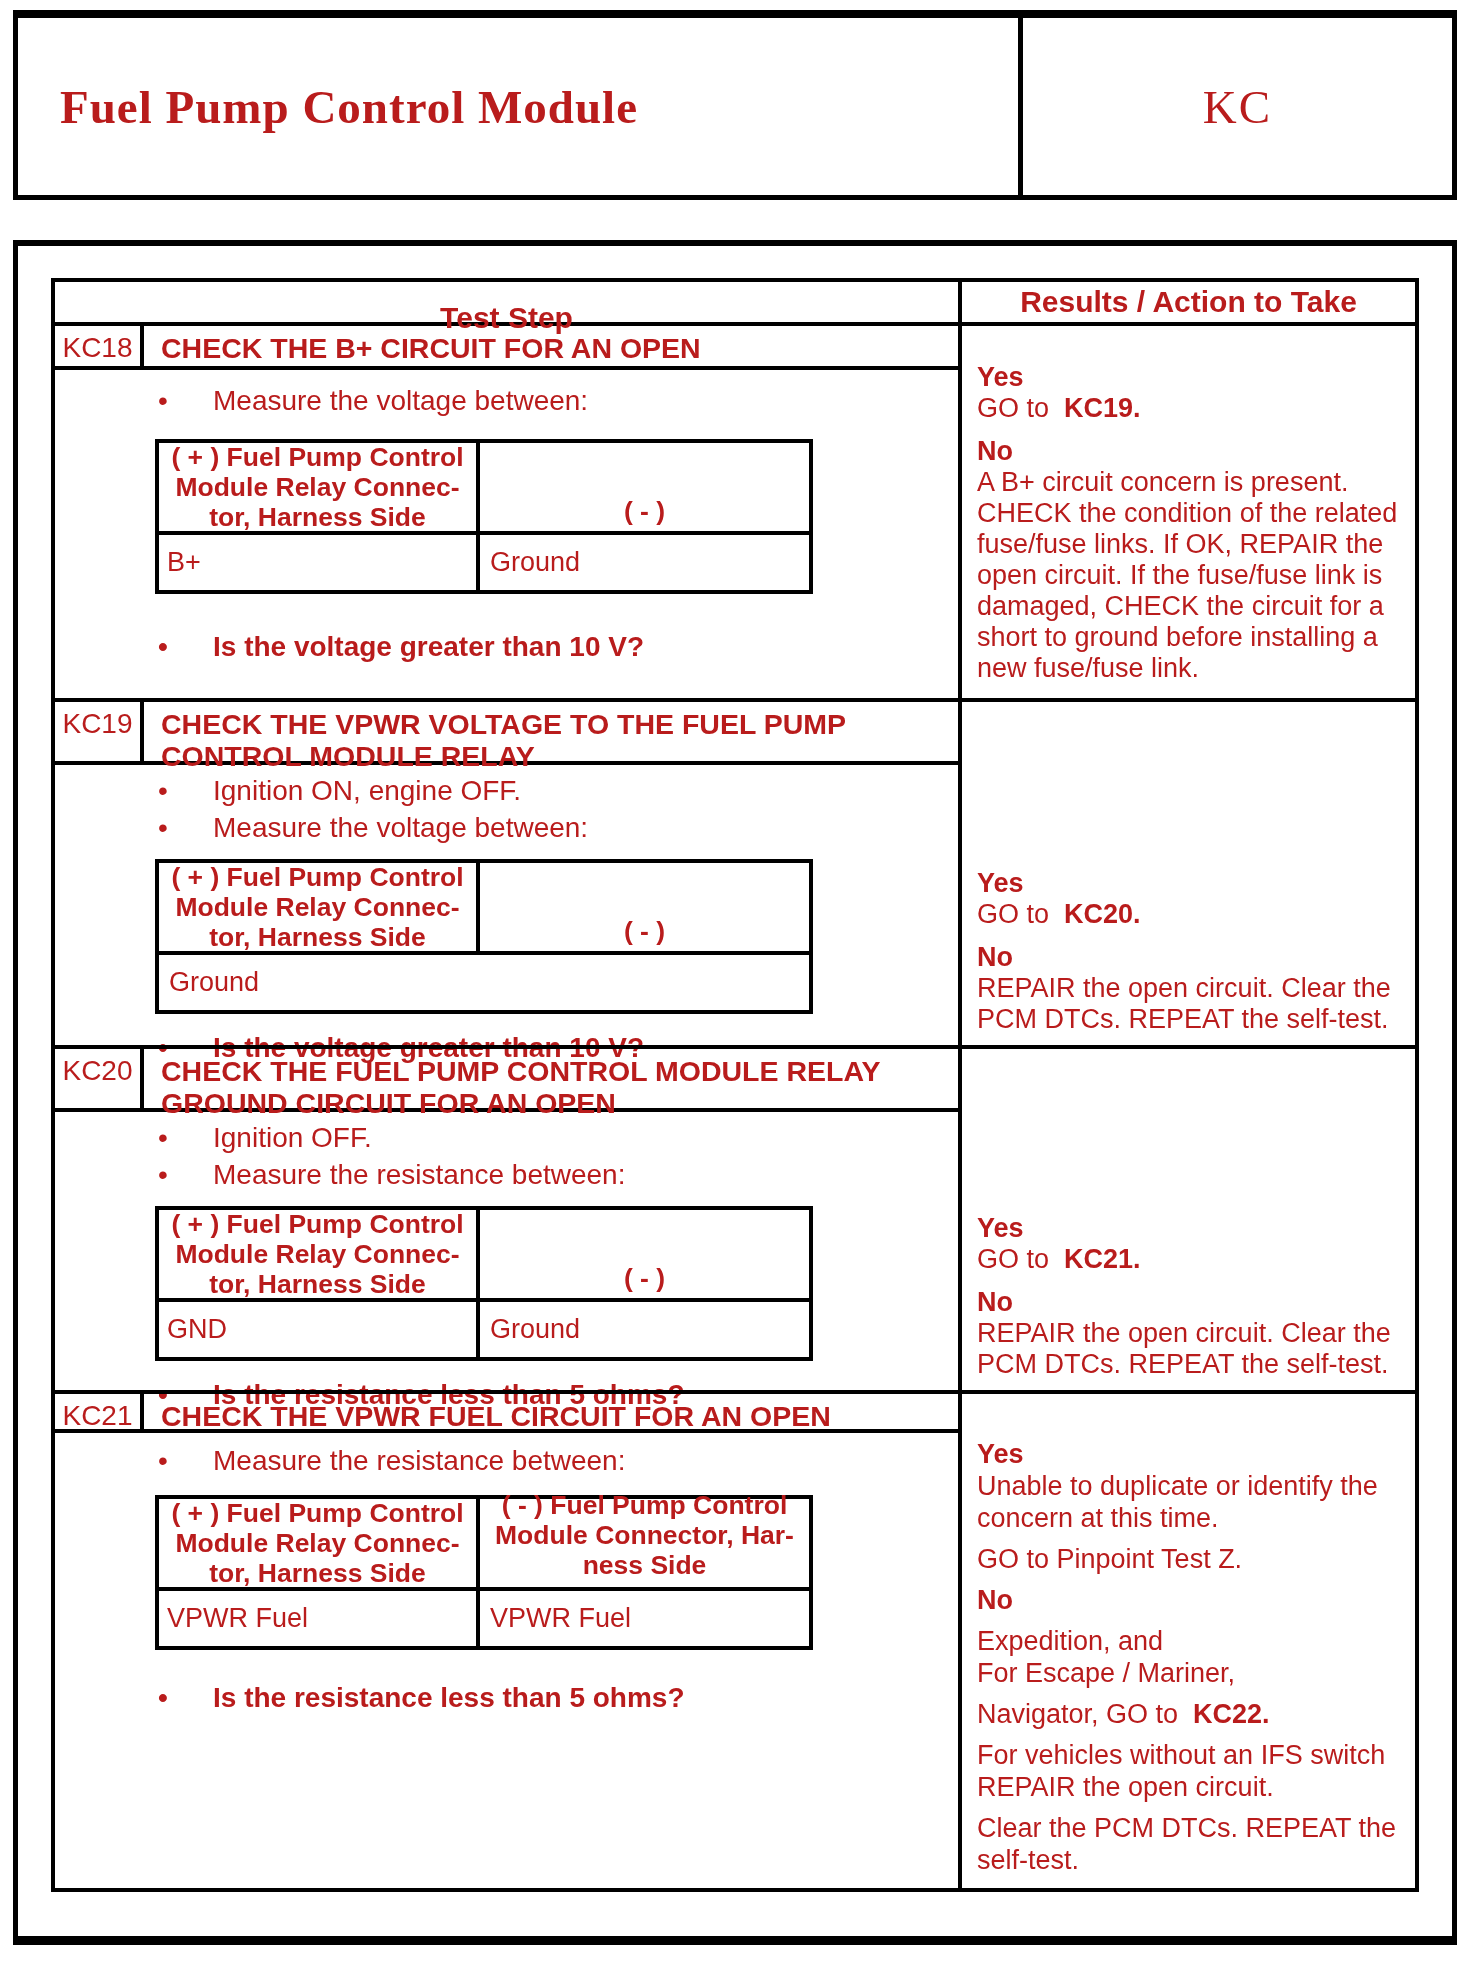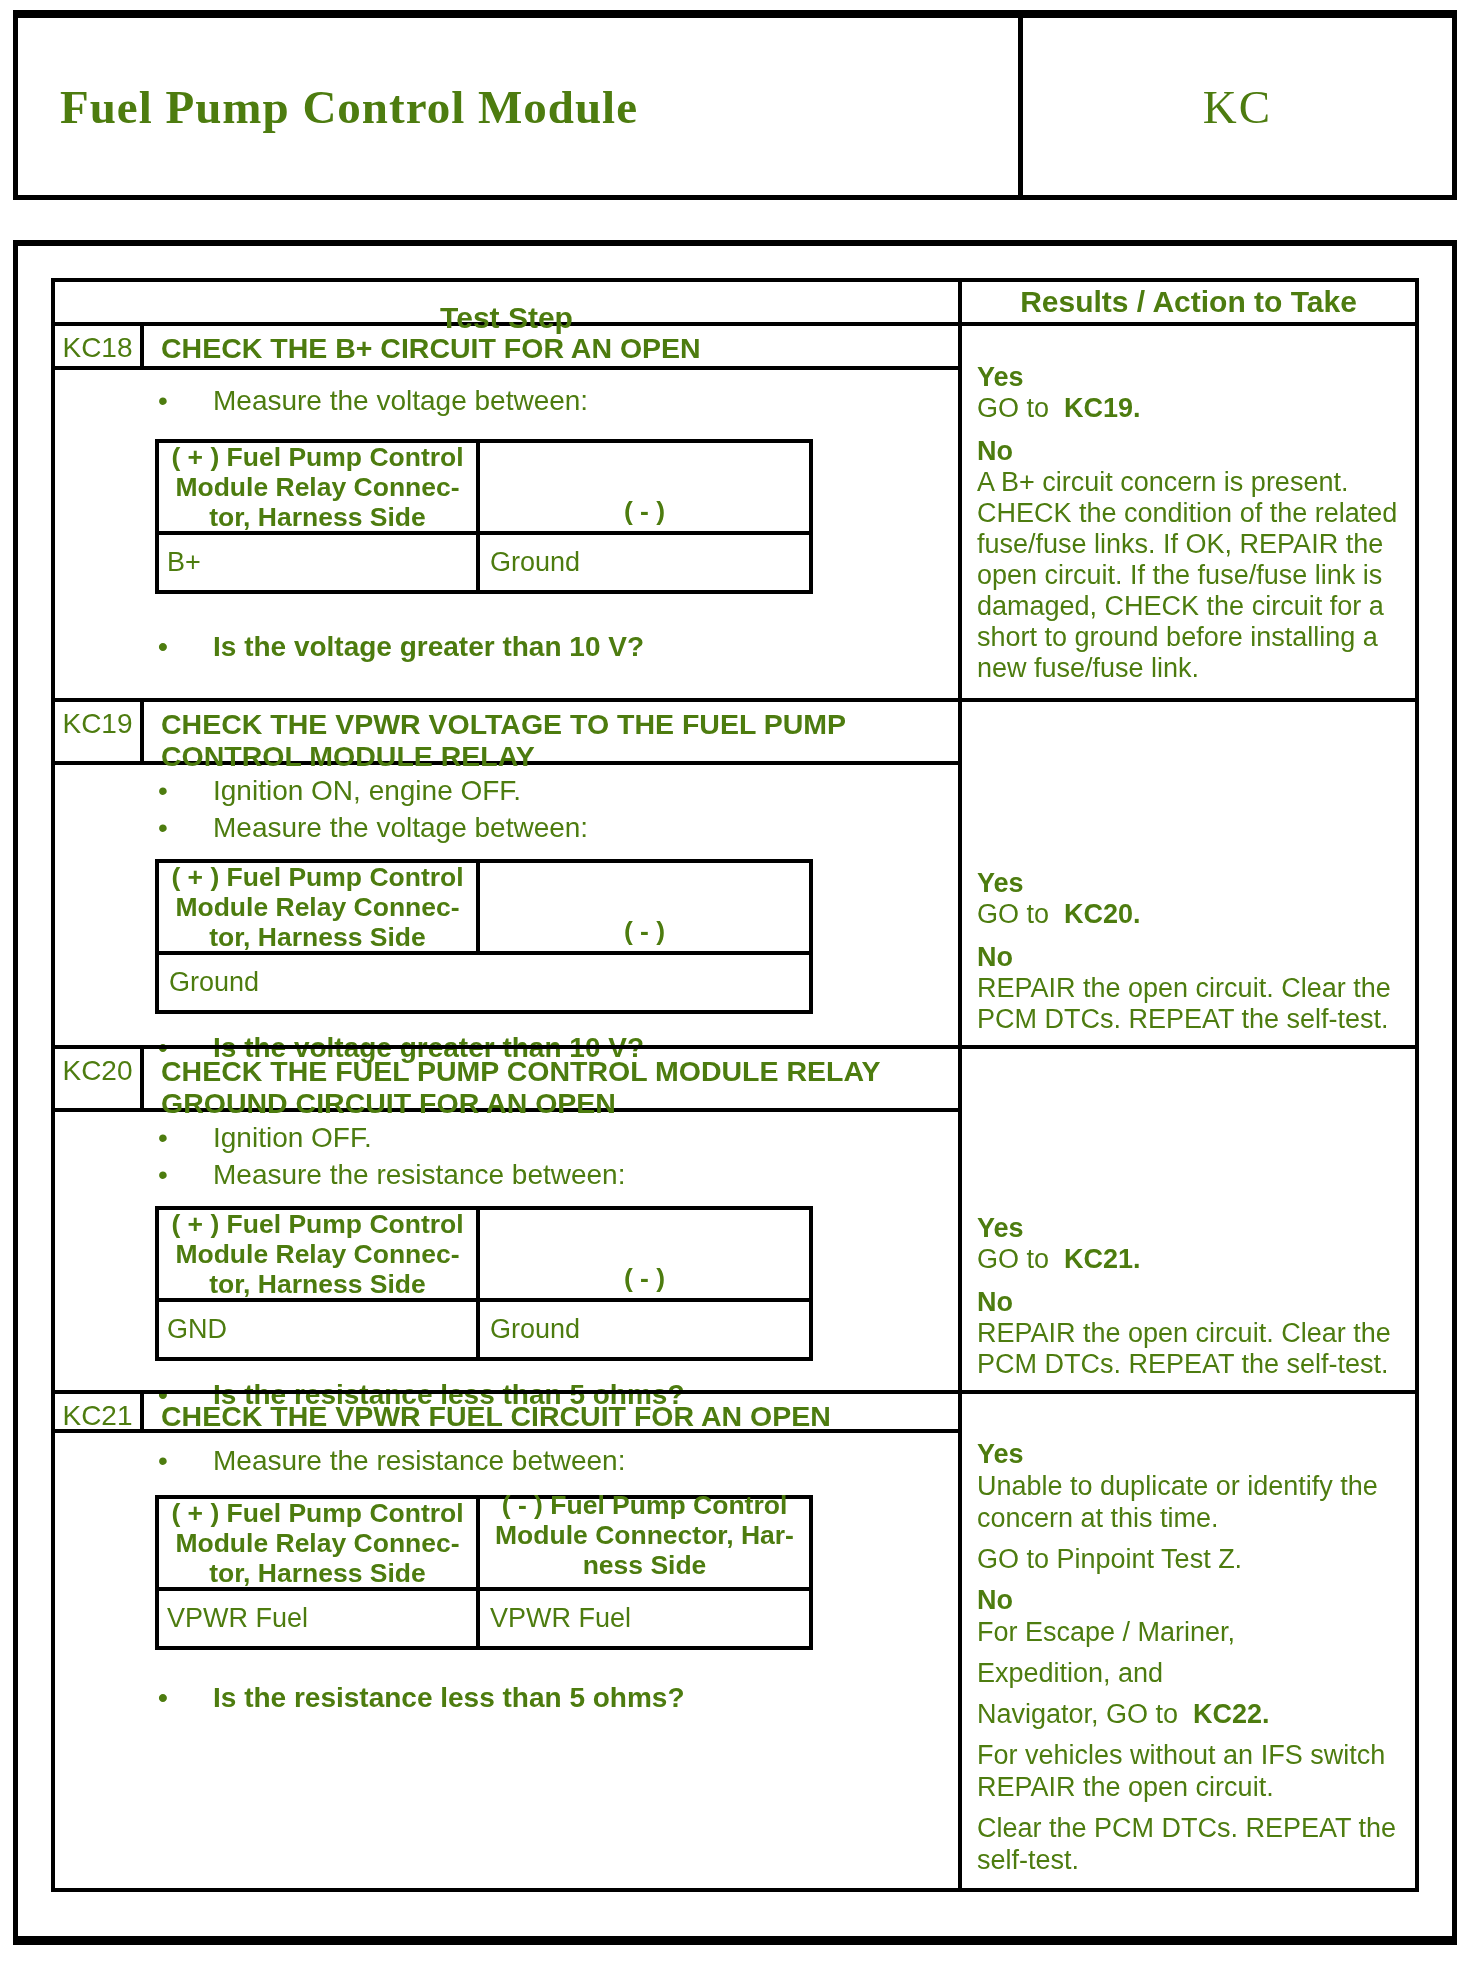--- a/index.html
+++ b/index.html
@@ -1,20 +1,20 @@
 <!DOCTYPE html>
 <html><head>
 <meta charset="utf-8">
 <style>
   html,body { margin:0; padding:0; background:#ffffff; }
   .page {
     position:relative;
     width:1472px; height:1966px;
     background:#ffffff;
-    color:#4d7c0f;
+    color:#b91c1c;
     font-family:"Liberation Sans", sans-serif;
     overflow:hidden;
   }
 
   
   .header-box {
     position:absolute; left:13px; top:10px;
     width:1444px; height:190px;
     border:5px solid #000; border-top-width:8px;
     box-sizing:border-box;
@@ -308,22 +308,22 @@
         <div class="bullet-row question-row">
           <span class="bullet-glyph">•</span>
           <span>Is the resistance less than 5 ohms?</span>
         </div>
       </div>
       <div class="res res21">
         <div class="res-label">Yes</div>
         <div class="res-para">Unable to duplicate or identify the concern at this time.</div>
         <div class="res-para res-gap">GO to Pinpoint Test Z.</div>
         <div class="res-label res-gap">No</div>
+        <div class="res-para res-gap">Expedition, and</div>
         <div class="res-para">For Escape / Mariner,</div>
-        <div class="res-para res-gap">Expedition, and</div>
         <div class="go-line res-gap">
           <span>Navigator, GO to</span><span class="target">KC22.</span>
         </div>
         <div class="res-para res-gap">For vehicles without an IFS switch REPAIR the open circuit.</div>
         <div class="res-para res-gap">Clear the PCM DTCs. REPEAT the self-test.</div>
       </div>
 
     </div>
   </div>
 </div>

